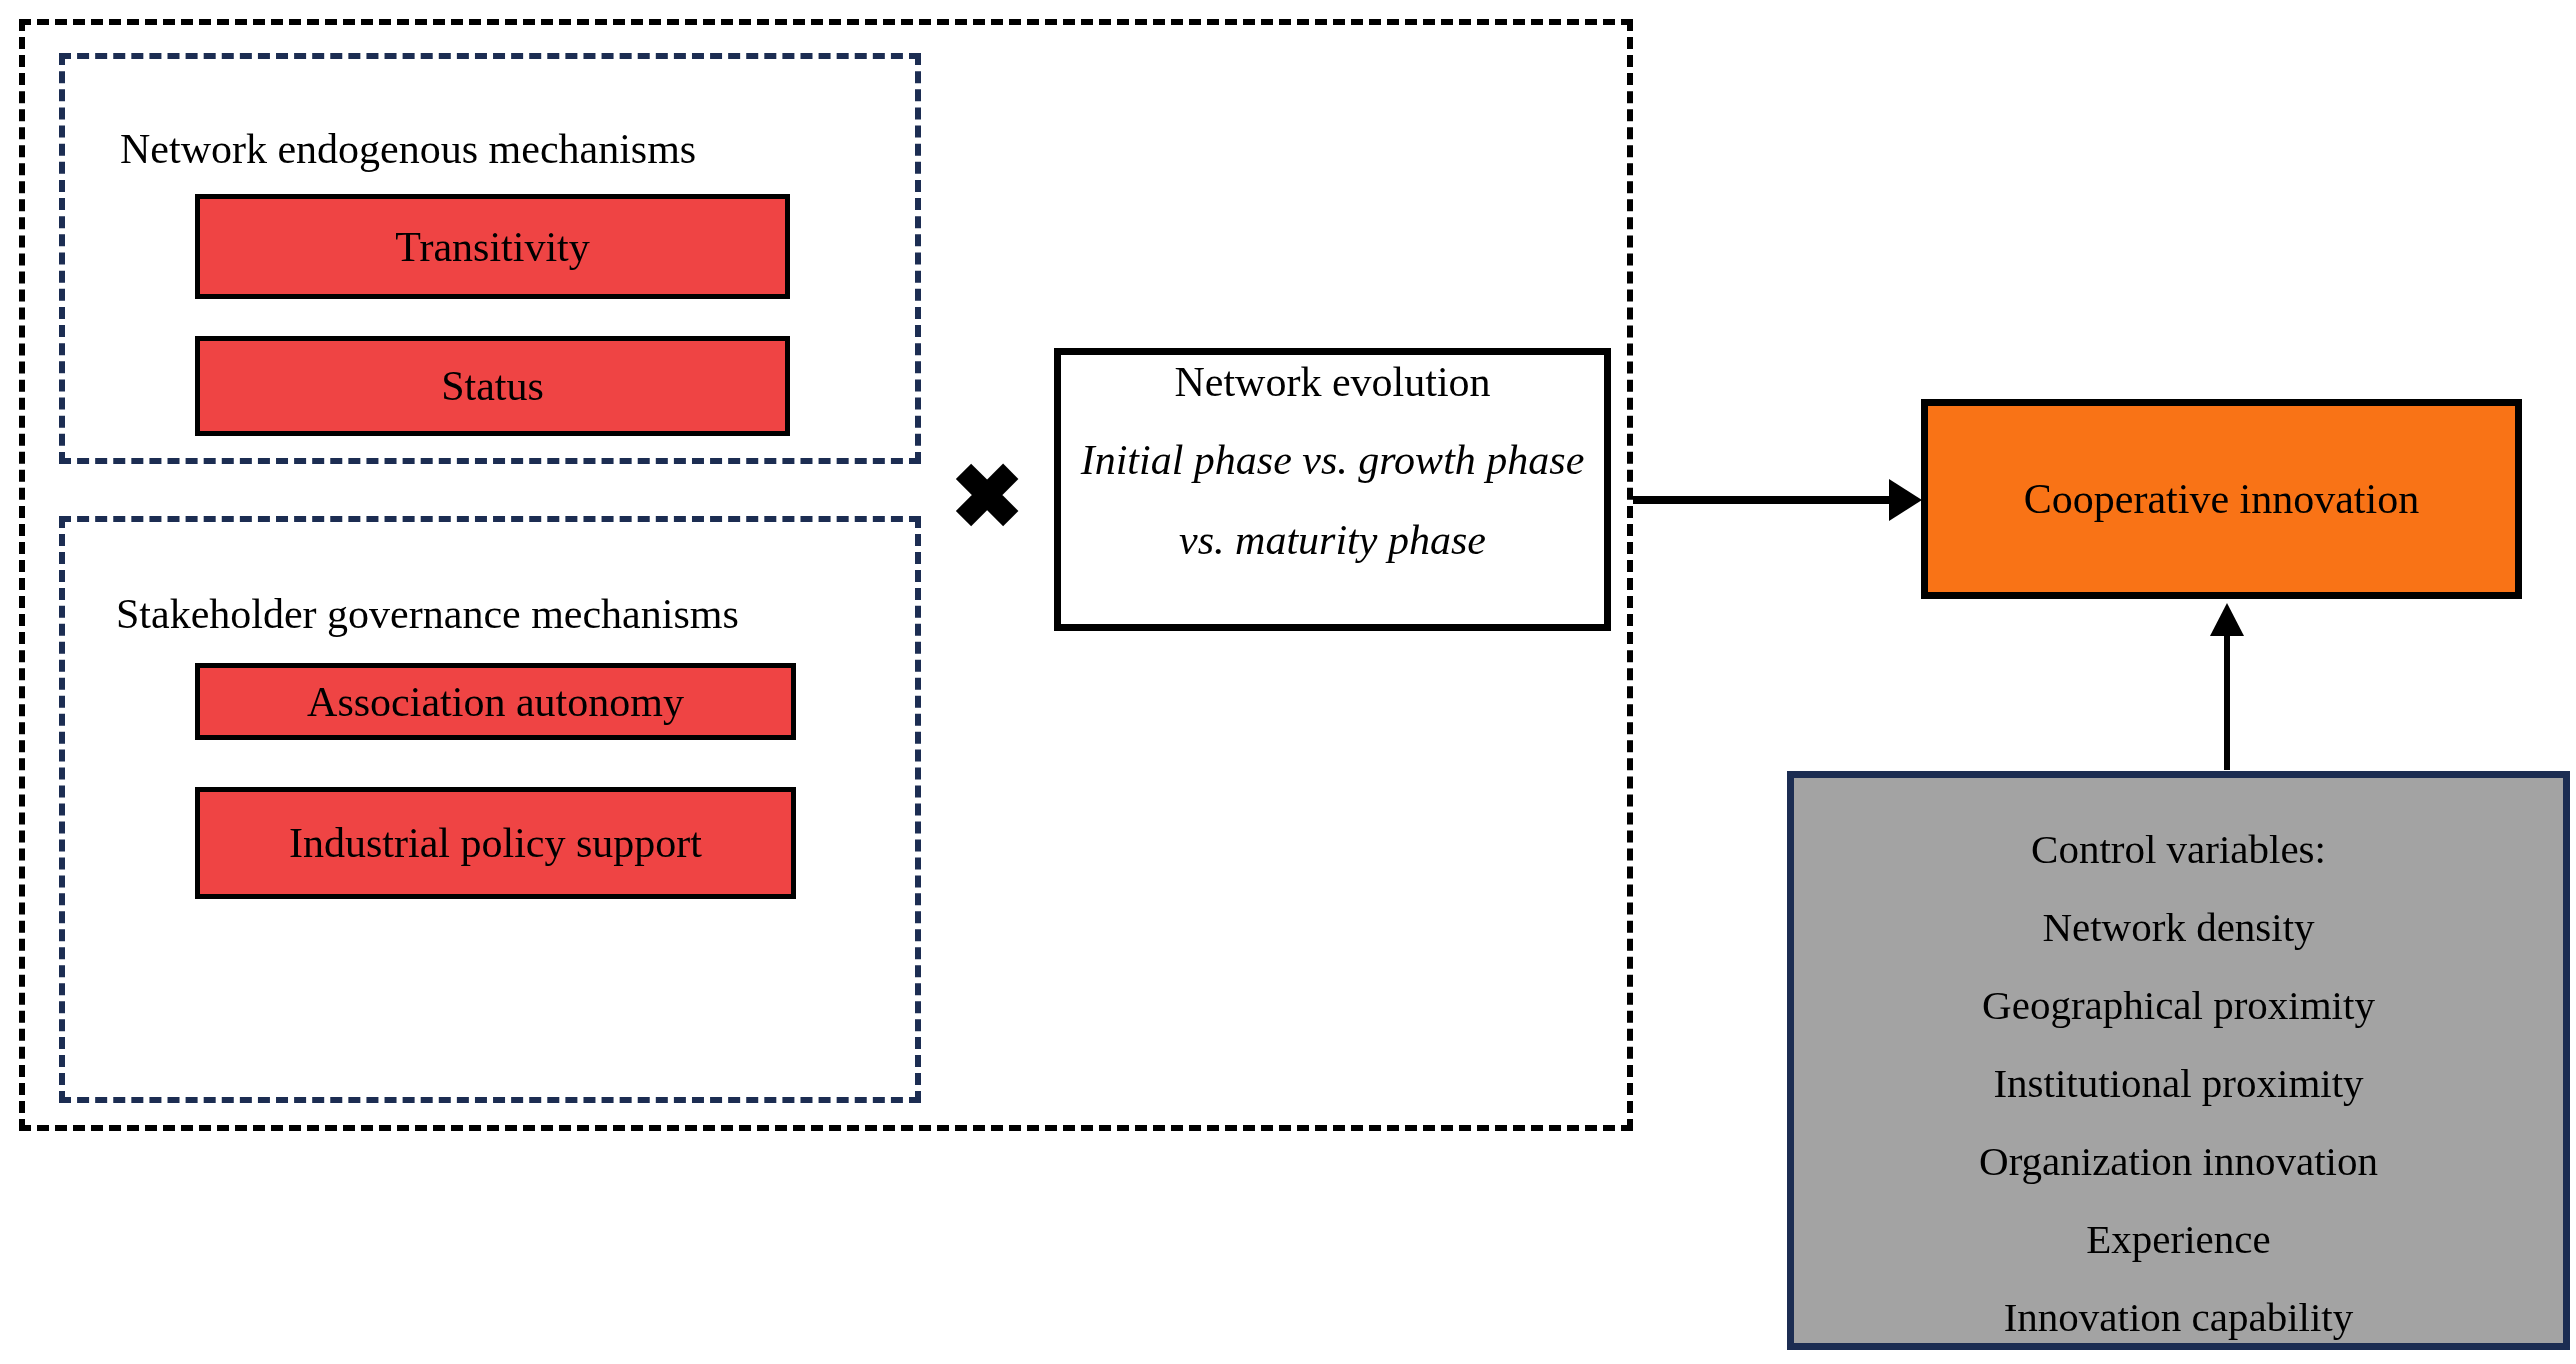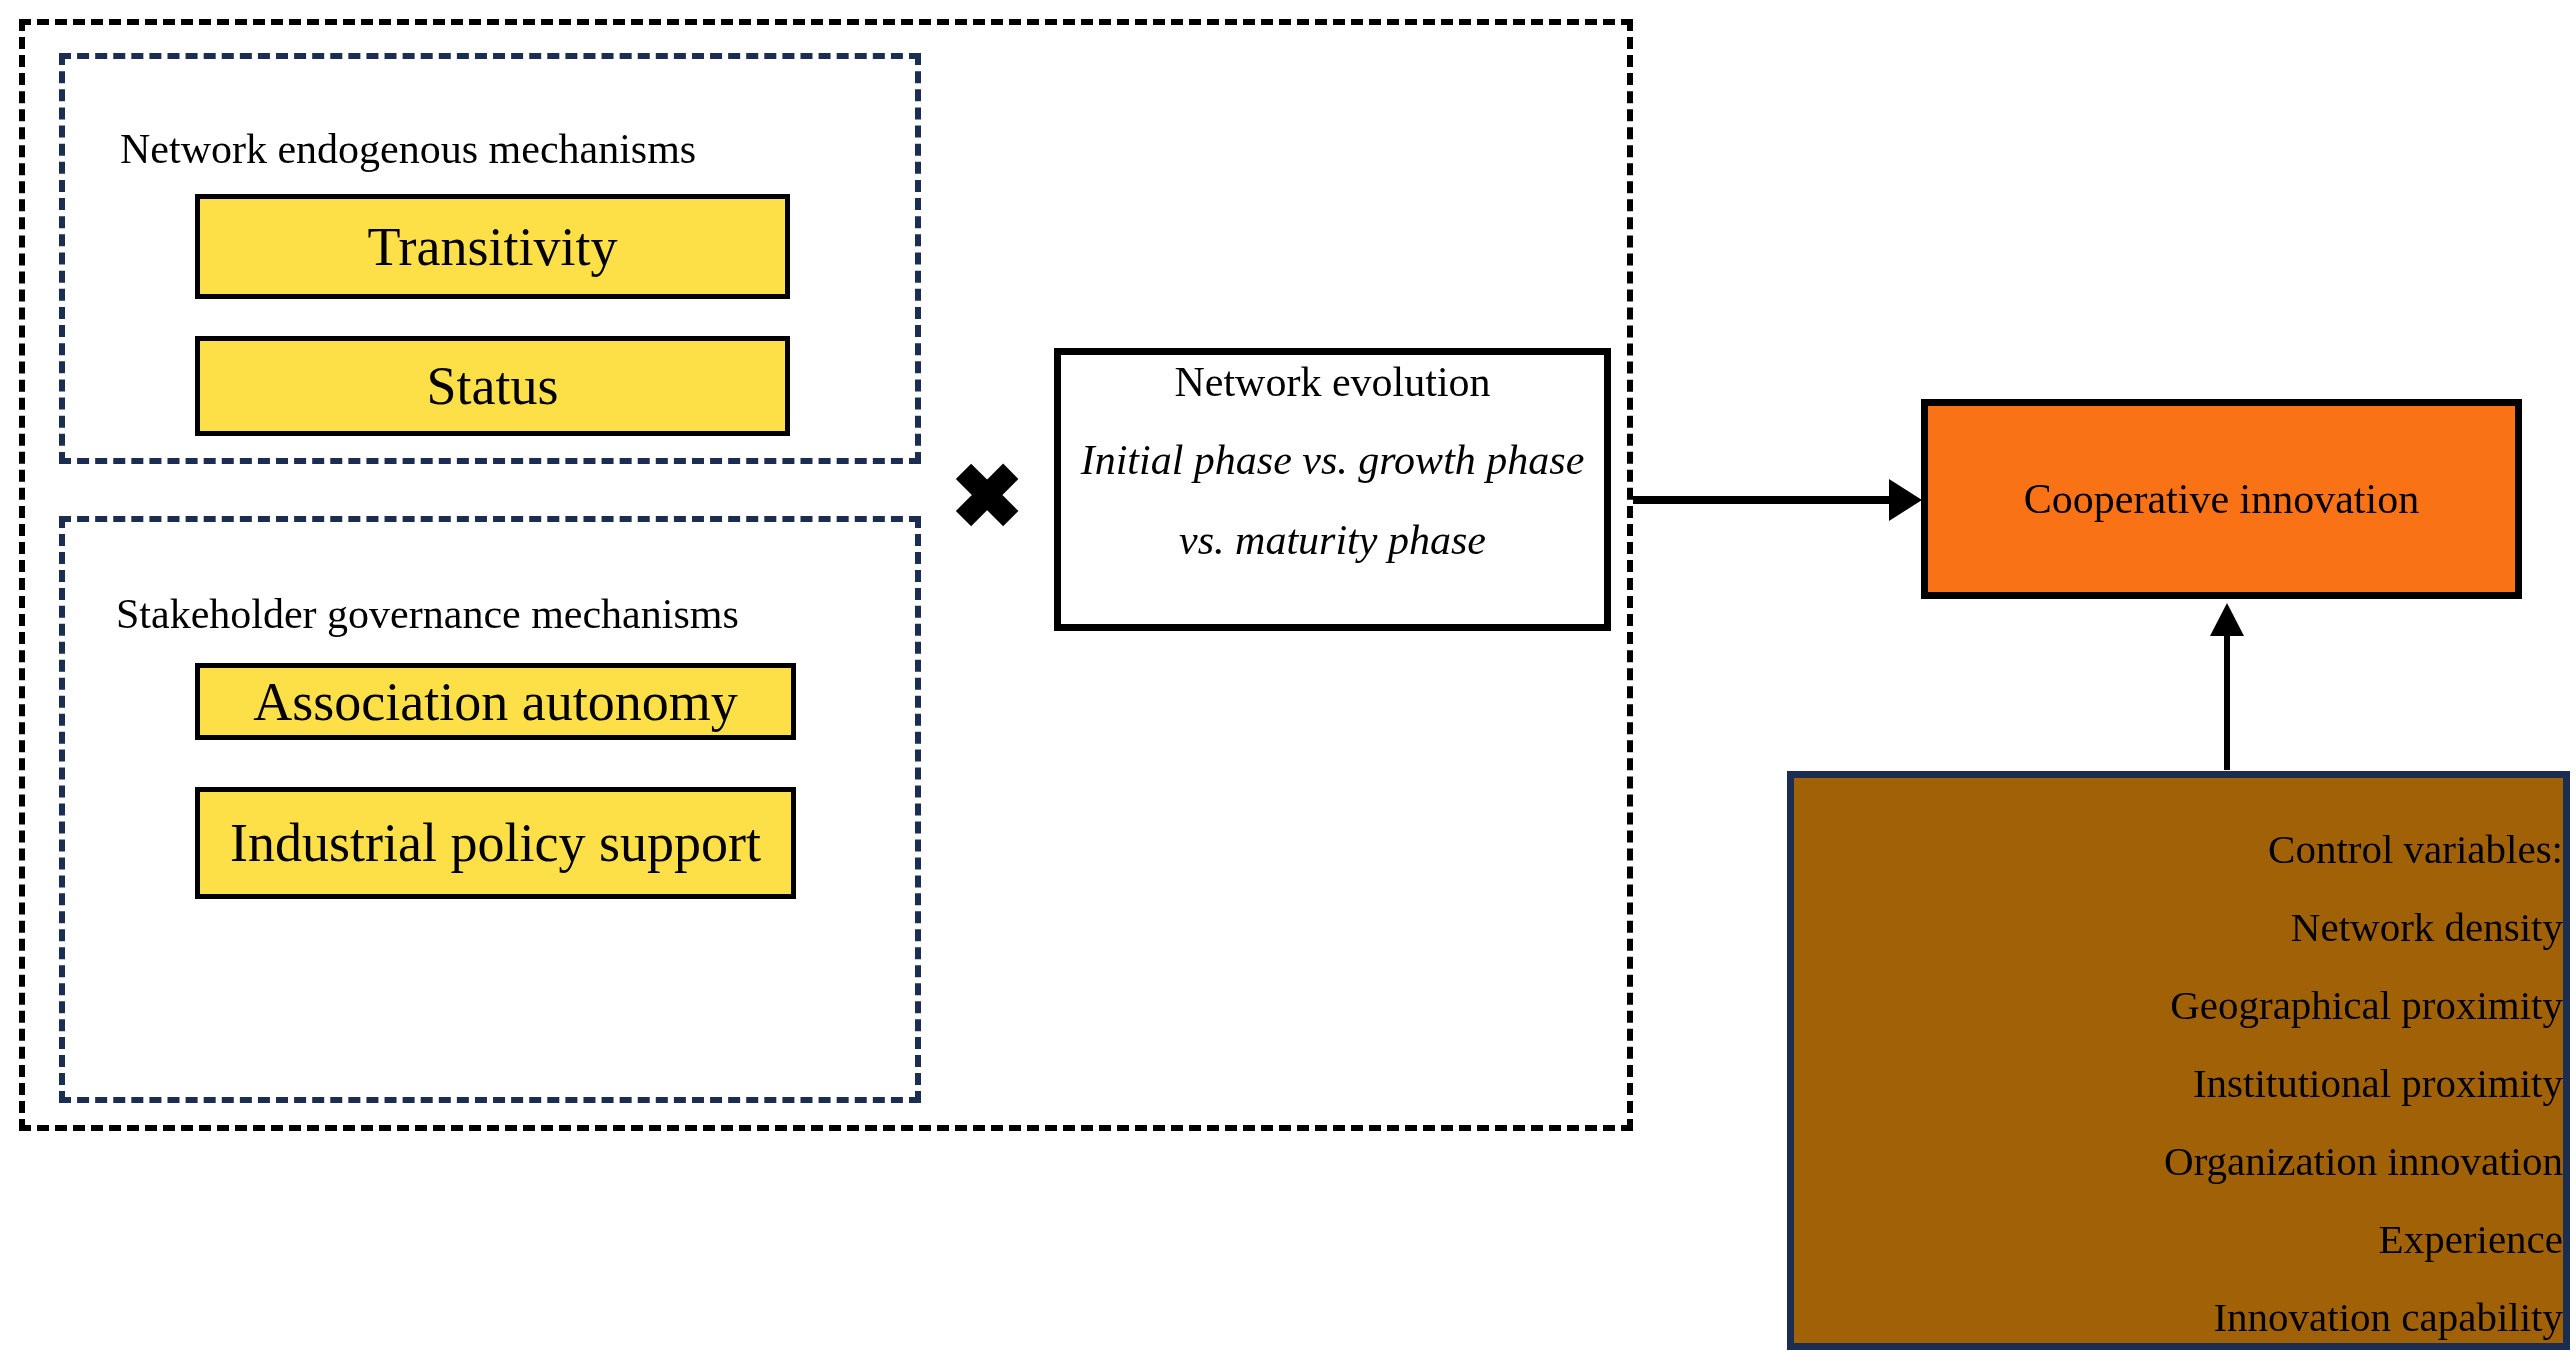--- a/index.html
+++ b/index.html
@@ -16,42 +16,42 @@
   .outer-dashed{left:19.4px;top:19.4px;width:1614px;height:1112px;border:6.5px dashed var(--ink);}
   .endo-group{left:59px;top:53px;width:862px;height:411px;border:6.5px dashed var(--navy);}
   .gov-group{left:59px;top:516px;width:862px;height:587px;border:6.5px dashed var(--navy);}
 
   
   .group-title{font-size:42px;line-height:46px;white-space:nowrap;}
   .endo-title{left:120px;top:126px;font-family:Liberation Serif, serif;}
   .gov-title{left:116px;top:591px;}
 
   
-  .node{border:5.9px solid var(--ink);background:#fde047;display:flex;align-items:center;justify-content:center;text-align:left;font-size:54px;}
+  .node{border:5.9px solid var(--ink);background:#ef4444;display:flex;align-items:center;justify-content:center;text-align:left;font-size:42px;}
   .transitivity{left:195px;top:194px;width:595px;height:105px;}
   .status{left:195px;top:336px;width:595px;height:100px;}
   .assoc{left:195px;top:663px;width:601px;height:77px;}
   .industrial{left:195px;top:787px;width:601px;height:112px;}
   .institutional{left:195px;top:912px;width:601px;height:176px;line-height:85px;padding:0 23.5px;}
 
   
   .x-mark{left:937px;top:448px;width:100px;height:100px;display:flex;align-items:center;justify-content:center;font-size:88px;font-weight:bold;line-height:100px;}
 
   
   .evolution{left:1054px;top:348px;width:557px;height:283px;border:7px solid var(--ink);background:#fff;text-align:center;}
   .evo-title{font-size:42px;line-height:54px;}
   .evo-phase{font-style:italic;font-size:42px;line-height:54px;}
   .evo-phase-1{margin-top:23.5px;}
   .evo-phase-2{margin-top:26px;}
 
   
   .coop{left:1921px;top:399px;width:601px;height:200px;border:7.6px solid var(--ink);background:#f97316;display:flex;align-items:center;justify-content:center;font-size:42px;}
 
   
-  .controls{left:1787px;top:771px;width:783px;height:579px;border:7.6px solid var(--navy);background:#a16207;text-align:right;padding-top:32px;}
+  .controls{left:1787px;top:771px;width:783px;height:579px;border:7.6px solid var(--navy);background:#a3a3a3;text-align:center;padding-top:32px;}
   .ctrl-line{font-size:41px;line-height:78px;white-space:nowrap;}
 
   
   .h-arrow-line{left:1633px;top:496px;width:257px;height:7.6px;background:var(--ink);}
   .h-arrow-head{left:1889px;top:479px;width:0;height:0;border-top:21px solid transparent;border-bottom:21px solid transparent;border-left:33px solid var(--ink);}
   .v-arrow-line{left:2224px;top:634px;width:5.9px;height:136px;background:var(--ink);}
   .v-arrow-head{left:2210px;top:603px;width:0;height:0;border-left:17px solid transparent;border-right:17px solid transparent;border-bottom:33px solid var(--ink);}
 </style>
 </head>
 <body>

